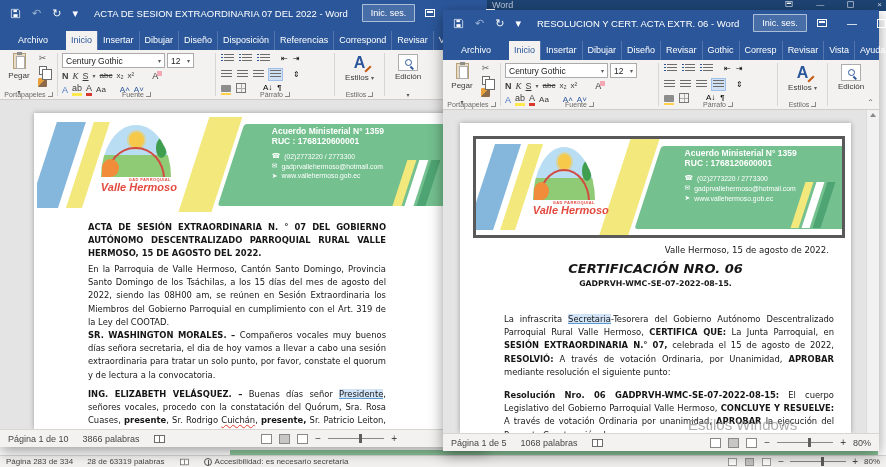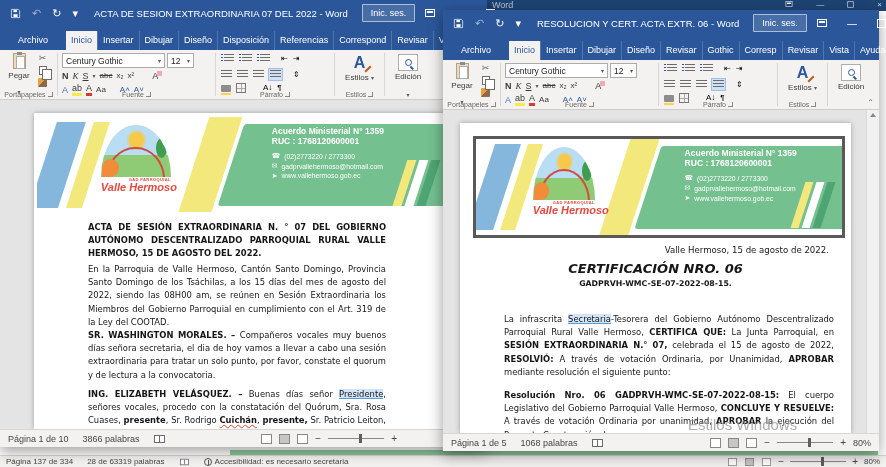--- a/index.html
+++ b/index.html
@@ -136,21 +136,21 @@
   .brandsmall { display:block; color:#e2493f; font-style:normal; letter-spacing:.4px; line-height:1; }
   .contact { position:absolute; left:57%; top:9%; color:#fff; }
   .c-big { font-weight:bold; line-height:1.25; }
   .c-row { display:flex; align-items:center; gap:4px; line-height:1.45; }
   .cico { font-size:1em; line-height:1; }
 
   
   .dtx { position:absolute; text-align:justify; color:#161616; font-family:"DejaVu Sans","Liberation Sans",sans-serif; }
   .seg .b, .b { font-weight:bold; }
   .blu { background:#d2e4f7; box-shadow:inset 0 -1px #5b9bd5; }
-  .sq { text-decoration:underline; text-decoration-style:wavy; text-decoration-color:#e03e2d;font-weight:bold; }
+  .sq { text-decoration:underline; text-decoration-style:wavy; text-decoration-color:#e03e2d; }
 
   .vscroll { position:absolute; right:0; top:0; bottom:0; width:13px; background:#f1f1f1; border-left:1px solid #dcdcdc; }
   .vscroll .up { margin:3px auto 0; width:0; height:0; border-left:3px solid transparent; border-right:3px solid transparent; border-bottom:4px solid #8a8886; }
 
   
   .wmark { position:absolute; z-index:40; color:#9a9a9a; opacity:.8; pointer-events:none; }
   .wmark .l1 { font-size:15px; }
   .wmark .l2 { font-size:10.5px; margin-top:3px; }
 
   .accico { width:8px; height:8px; border:1px solid #555; border-radius:50%; position:relative; }
@@ -167,21 +167,21 @@
     <span class="bg-word">Word</span>
     <span class="bg-ctrls">
       <span class="rdo-glyph" style="border-color:#d4dce8;transform:scale(.7)"></span>
       <span>—</span>
       <span class="boxglyph" style="transform:scale(.7);border-color:#d4dce8"></span>
       <span>×</span>
     </span>
   </div>
   <div class="bg-status">
     <span class="lft">
-      <span>Página 137 de 334</span>
+      <span>Página 283 de 334</span>
       <span>28 de 63319 palabras</span>
       <span class="bookico" style="transform:scale(.8)"></span>
       <span style="display:flex;gap:3px;align-items:center">
         <span class="accico"></span>
         <span>Accesibilidad: es necesario secretaria</span>
       </span>
     </span>
     <span class="rgt">
       <span class="viewico" style="transform:scale(.8)"></span>
       <span class="viewico vsel" style="transform:scale(.8)"></span>

